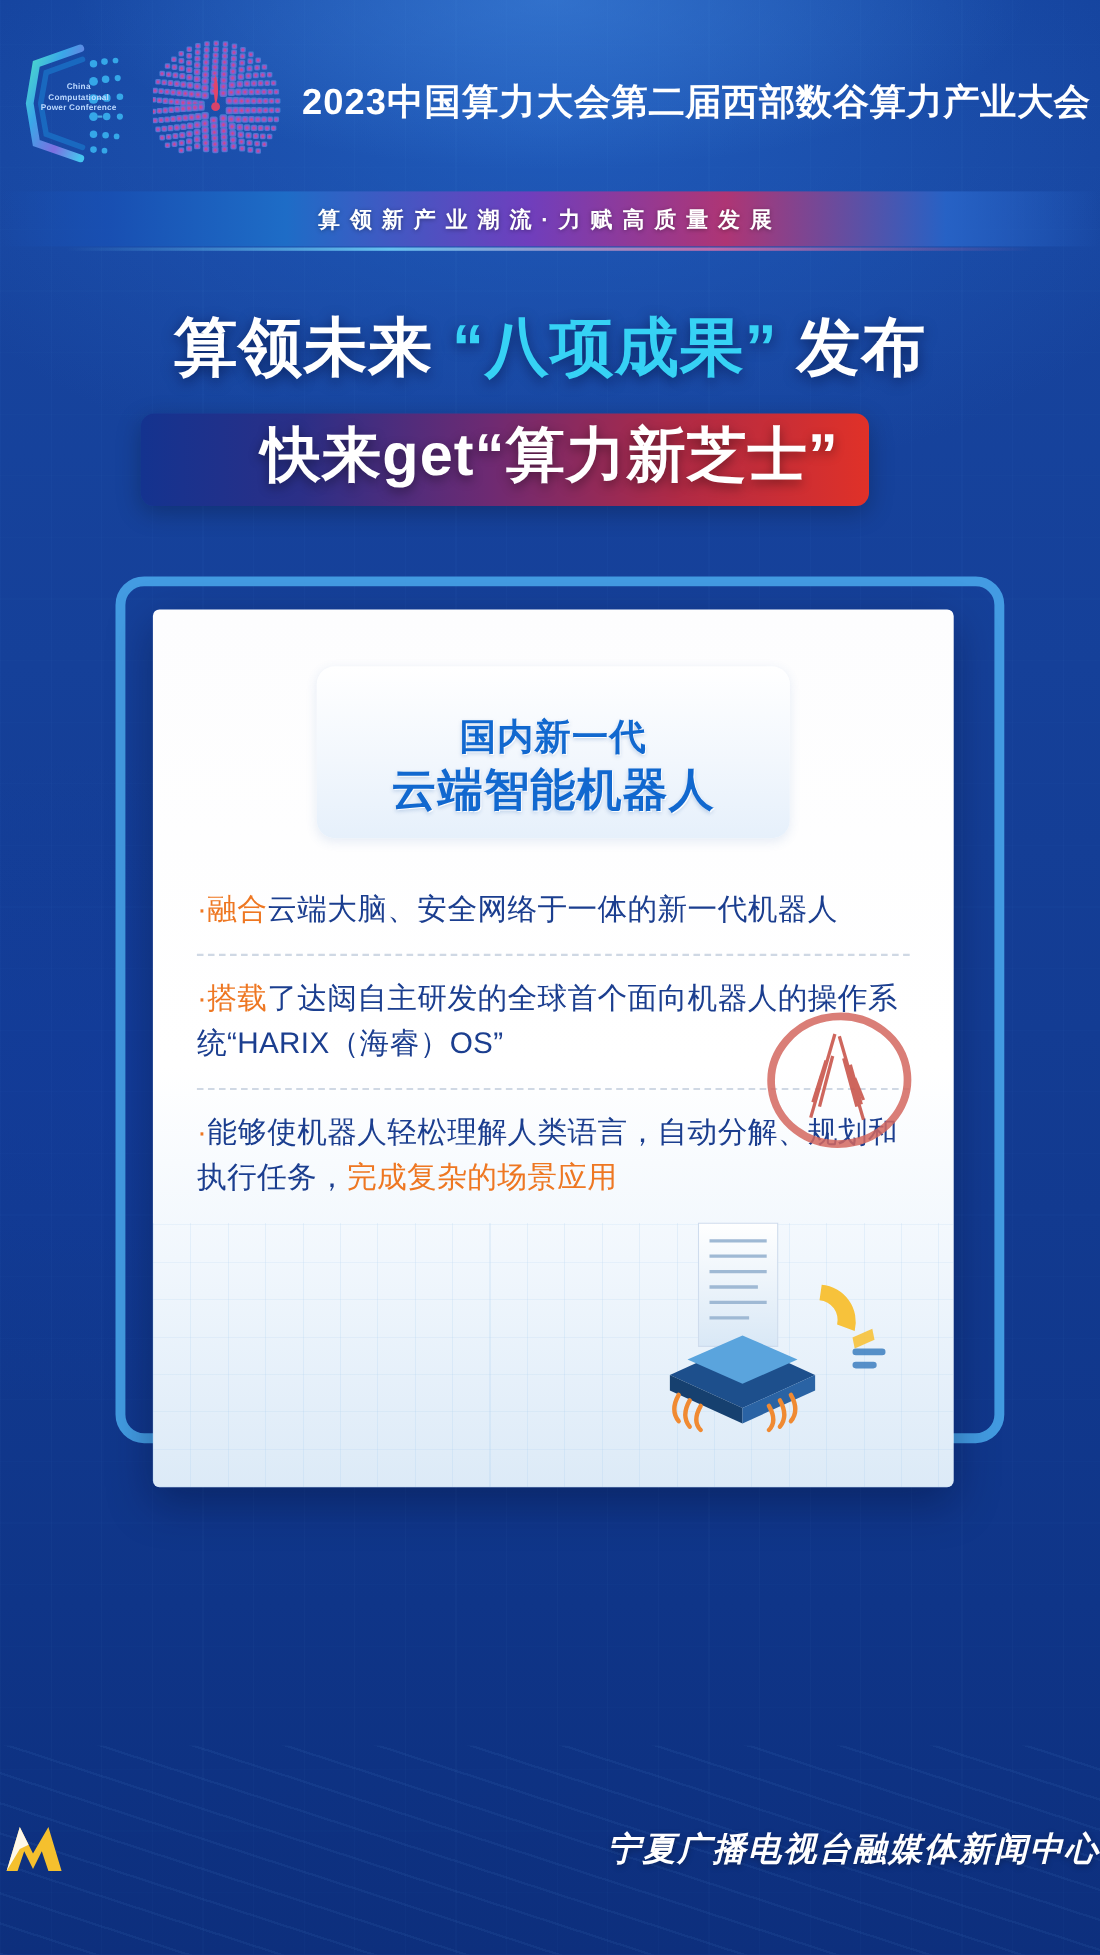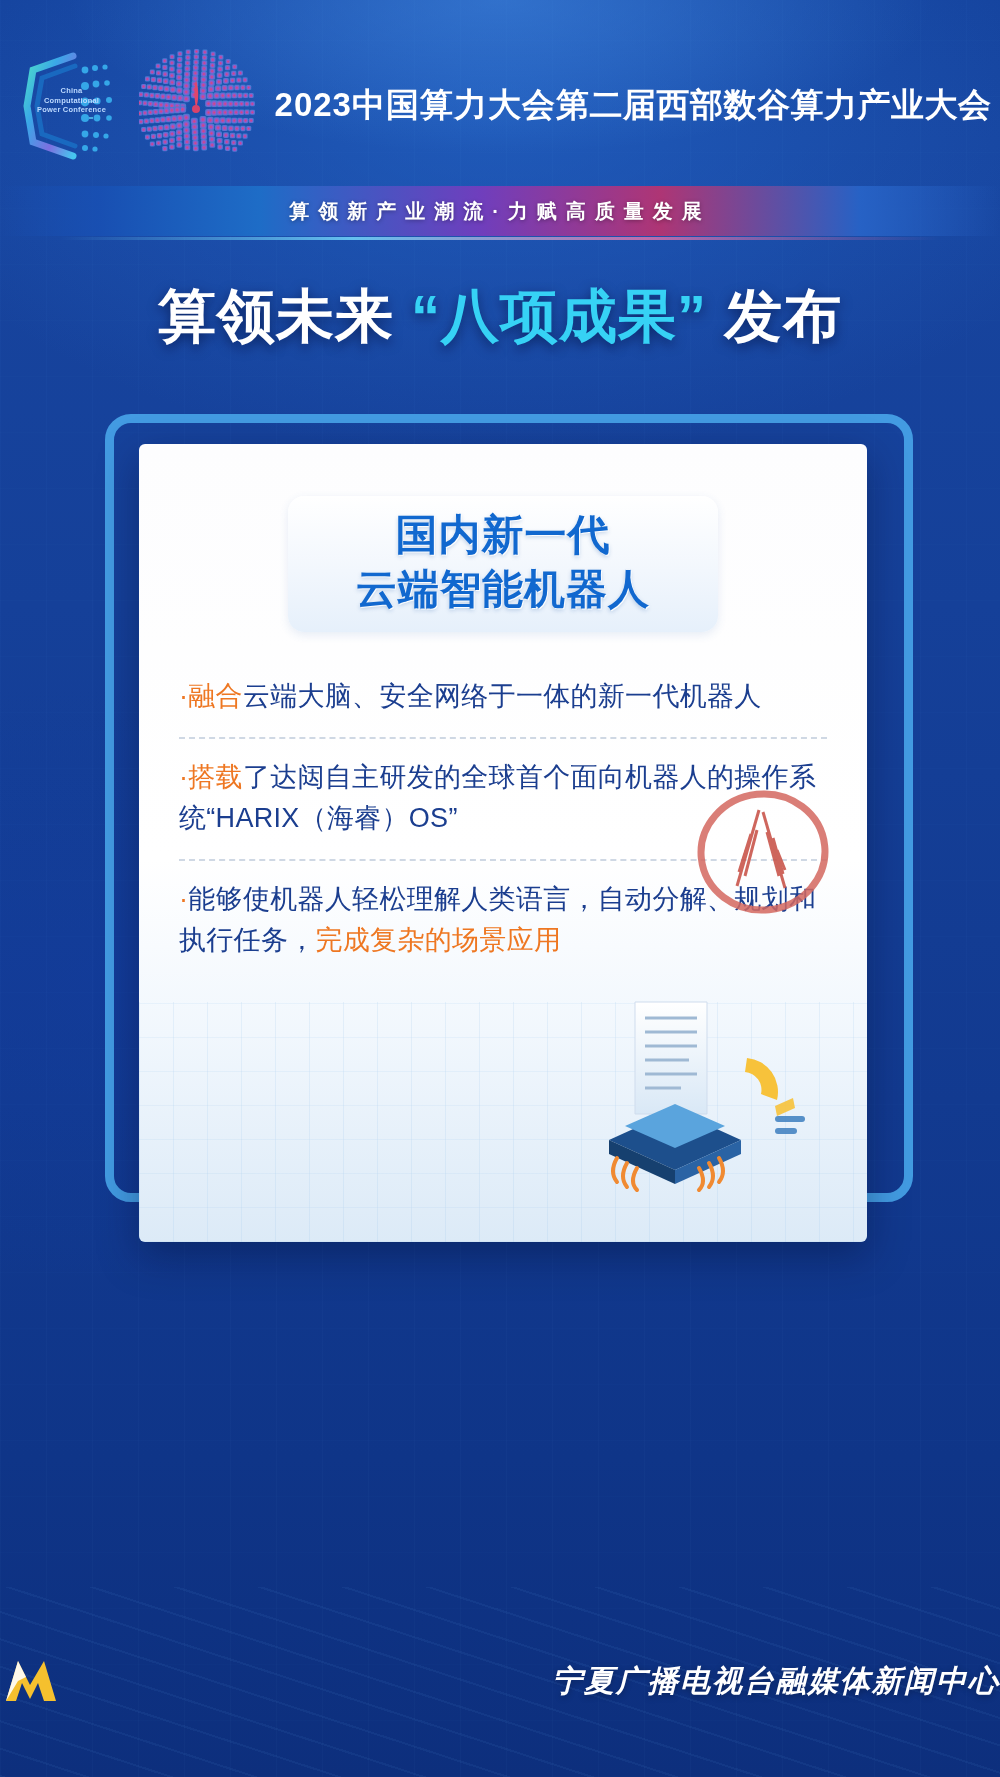--- a/index.html
+++ b/index.html
@@ -20,21 +20,21 @@
   
   .tex{position:absolute;inset:0;opacity:.13;pointer-events:none;
     background-image:
       repeating-linear-gradient(90deg, rgba(120,190,255,.22) 0 1px, rgba(0,0,0,0) 1px 46px),
       repeating-linear-gradient(0deg, rgba(120,190,255,.13) 0 1px, rgba(0,0,0,0) 1px 56px);}
   .glowtop{position:absolute;left:0;right:0;top:0;height:300px;
     background:radial-gradient(ellipse 620px 220px at 50% 0%, rgba(90,170,255,.35), rgba(90,170,255,0) 70%);}
 
   
   .header{position:relative;display:flex;align-items:center;justify-content:center;gap:18px;
-    padding-top:46px;height:118px;}
+    padding-top:34px;height:118px;}
   .logo-hex{position:relative;width:112px;height:118px;flex:0 0 auto;}
   .logo-hex svg{position:absolute;left:0;top:0;}
   .logo-hex .ltxt{position:absolute;left:26px;top:40px;width:74px;text-align:center;
     font-size:7.5px;line-height:9.5px;font-weight:700;color:#bcd9ff;letter-spacing:.2px;}
   .logo-fan{width:118px;height:118px;flex:0 0 auto;}
   .htitles{display:flex;flex-direction:row;justify-content:center;}
   .htitles .t1{font-size:33px;font-weight:800;color:#ffffff;letter-spacing:1px;line-height:1.18;}
   .htitles .t2{font-size:33px;font-weight:700;color:#ffffff;letter-spacing:.5px;line-height:1.18;}
 
   
@@ -43,21 +43,21 @@
     background:linear-gradient(90deg,
       rgba(19,60,150,0) 0%, rgba(24,80,180,.85) 10%,
       rgba(30,110,200,.95) 26%, rgba(120,60,190,.9) 48%,
       rgba(190,50,110,.9) 66%, rgba(40,100,200,.9) 86%, rgba(19,60,150,0) 100%);}
   .subbanner .bar:after{content:"";position:absolute;left:6%;right:6%;bottom:-4px;height:3px;
     background:linear-gradient(90deg,rgba(90,200,255,0),rgba(120,220,255,.8),rgba(255,120,170,.7),rgba(90,200,255,0));}
   .subbanner .stxt{position:absolute;inset:0;display:flex;align-items:center;justify-content:center;
     font-size:20px;font-weight:700;color:#fff;letter-spacing:9px;text-shadow:0 1px 4px rgba(0,0,0,.35);}
 
   
-  .maintitle{position:relative;margin-top:46px;text-align:center;}
+  .maintitle{position:relative;margin-top:58px;text-align:center;}
   .mt1{font-size:58px;font-weight:900;line-height:1.18;letter-spacing:1px;
     text-shadow:0 4px 12px rgba(0,10,50,.55);}
   .mt1 .w{color:#ffffff;}
   .mt1 .c{color:#36d2f5;}
   .mt2wrap{position:relative;margin-top:18px;height:92px;}
   .mt2band{position:absolute;left:128px;right:210px;top:8px;height:84px;border-radius:12px;
     background:linear-gradient(90deg,#14338f 0%,#2b2f87 22%,#6e2a72 48%,#b02a45 74%,#e03128 100%);
     box-shadow:0 6px 22px rgba(0,0,0,.25);}
   .mt2{position:absolute;inset:0;display:flex;align-items:center;justify-content:center;
     font-size:54px;font-weight:900;color:#fff;letter-spacing:1px;
@@ -73,21 +73,21 @@
   .card .cardtex{position:absolute;left:0;right:0;bottom:0;height:240px;opacity:.5;
     background-image:
       repeating-linear-gradient(90deg, rgba(150,195,235,.35) 0 1px, rgba(0,0,0,0) 1px 34px),
       repeating-linear-gradient(0deg, rgba(150,195,235,.28) 0 1px, rgba(0,0,0,0) 1px 34px);}
   .pill{position:relative;margin:52px auto 0;width:410px;border-radius:16px;padding:12px 10px 16px;
     text-align:center;
     background:linear-gradient(180deg,#ffffff 0%,#f2f7fd 55%,#e6f0fb 100%);
     box-shadow:0 3px 10px rgba(60,110,180,.12);}
   .pill .p1,.pill .p2{color:#1168cf;font-weight:900;letter-spacing:1px;line-height:1.3;
     text-shadow:1px 1px 0 rgba(255,255,255,.9), 0 2px 4px rgba(20,80,160,.25);}
-  .pill .p1{font-size:42px;}
+  .pill .p1{font-size:33px;margin-top:31px;}
   .pill .p2{font-size:41px;}
 
   .bullets{position:relative;margin:26px 40px 0;}
   .bl{font-size:27px;line-height:1.52;color:#1b3e8f;font-weight:400;letter-spacing:.3px;
     padding:18px 0 20px;}
   .bl .hl{color:#ee7722;}
   .bl .dot{color:#ee7722;}
   .sep{height:0;border-top:2px dashed #cfd8e4;}
 
   
@@ -398,20 +398,24 @@
     <div class="bar"></div>
     <div class="stxt">算领新产业潮流·力赋高质量发展</div>
   </div>
 
   <div class="maintitle">
     <div class="mt1">
       <span class="w">算领未来</span>
       <span class="c">“八项成果”</span>
       <span class="w">发布</span>
     </div>
+    <div class="mt2wrap">
+      <div class="mt2band"></div>
+      <div class="mt2">快来get“算力新芝士”</div>
+    </div>
   </div>
 
   <div class="cardwrap">
     <div class="card-frame2"></div>
     <div class="card">
       <div class="cardtex"></div>
 
       <div class="pill">
         <div class="p1">国内新一代</div>
         <div class="p2">云端智能机器人</div>

